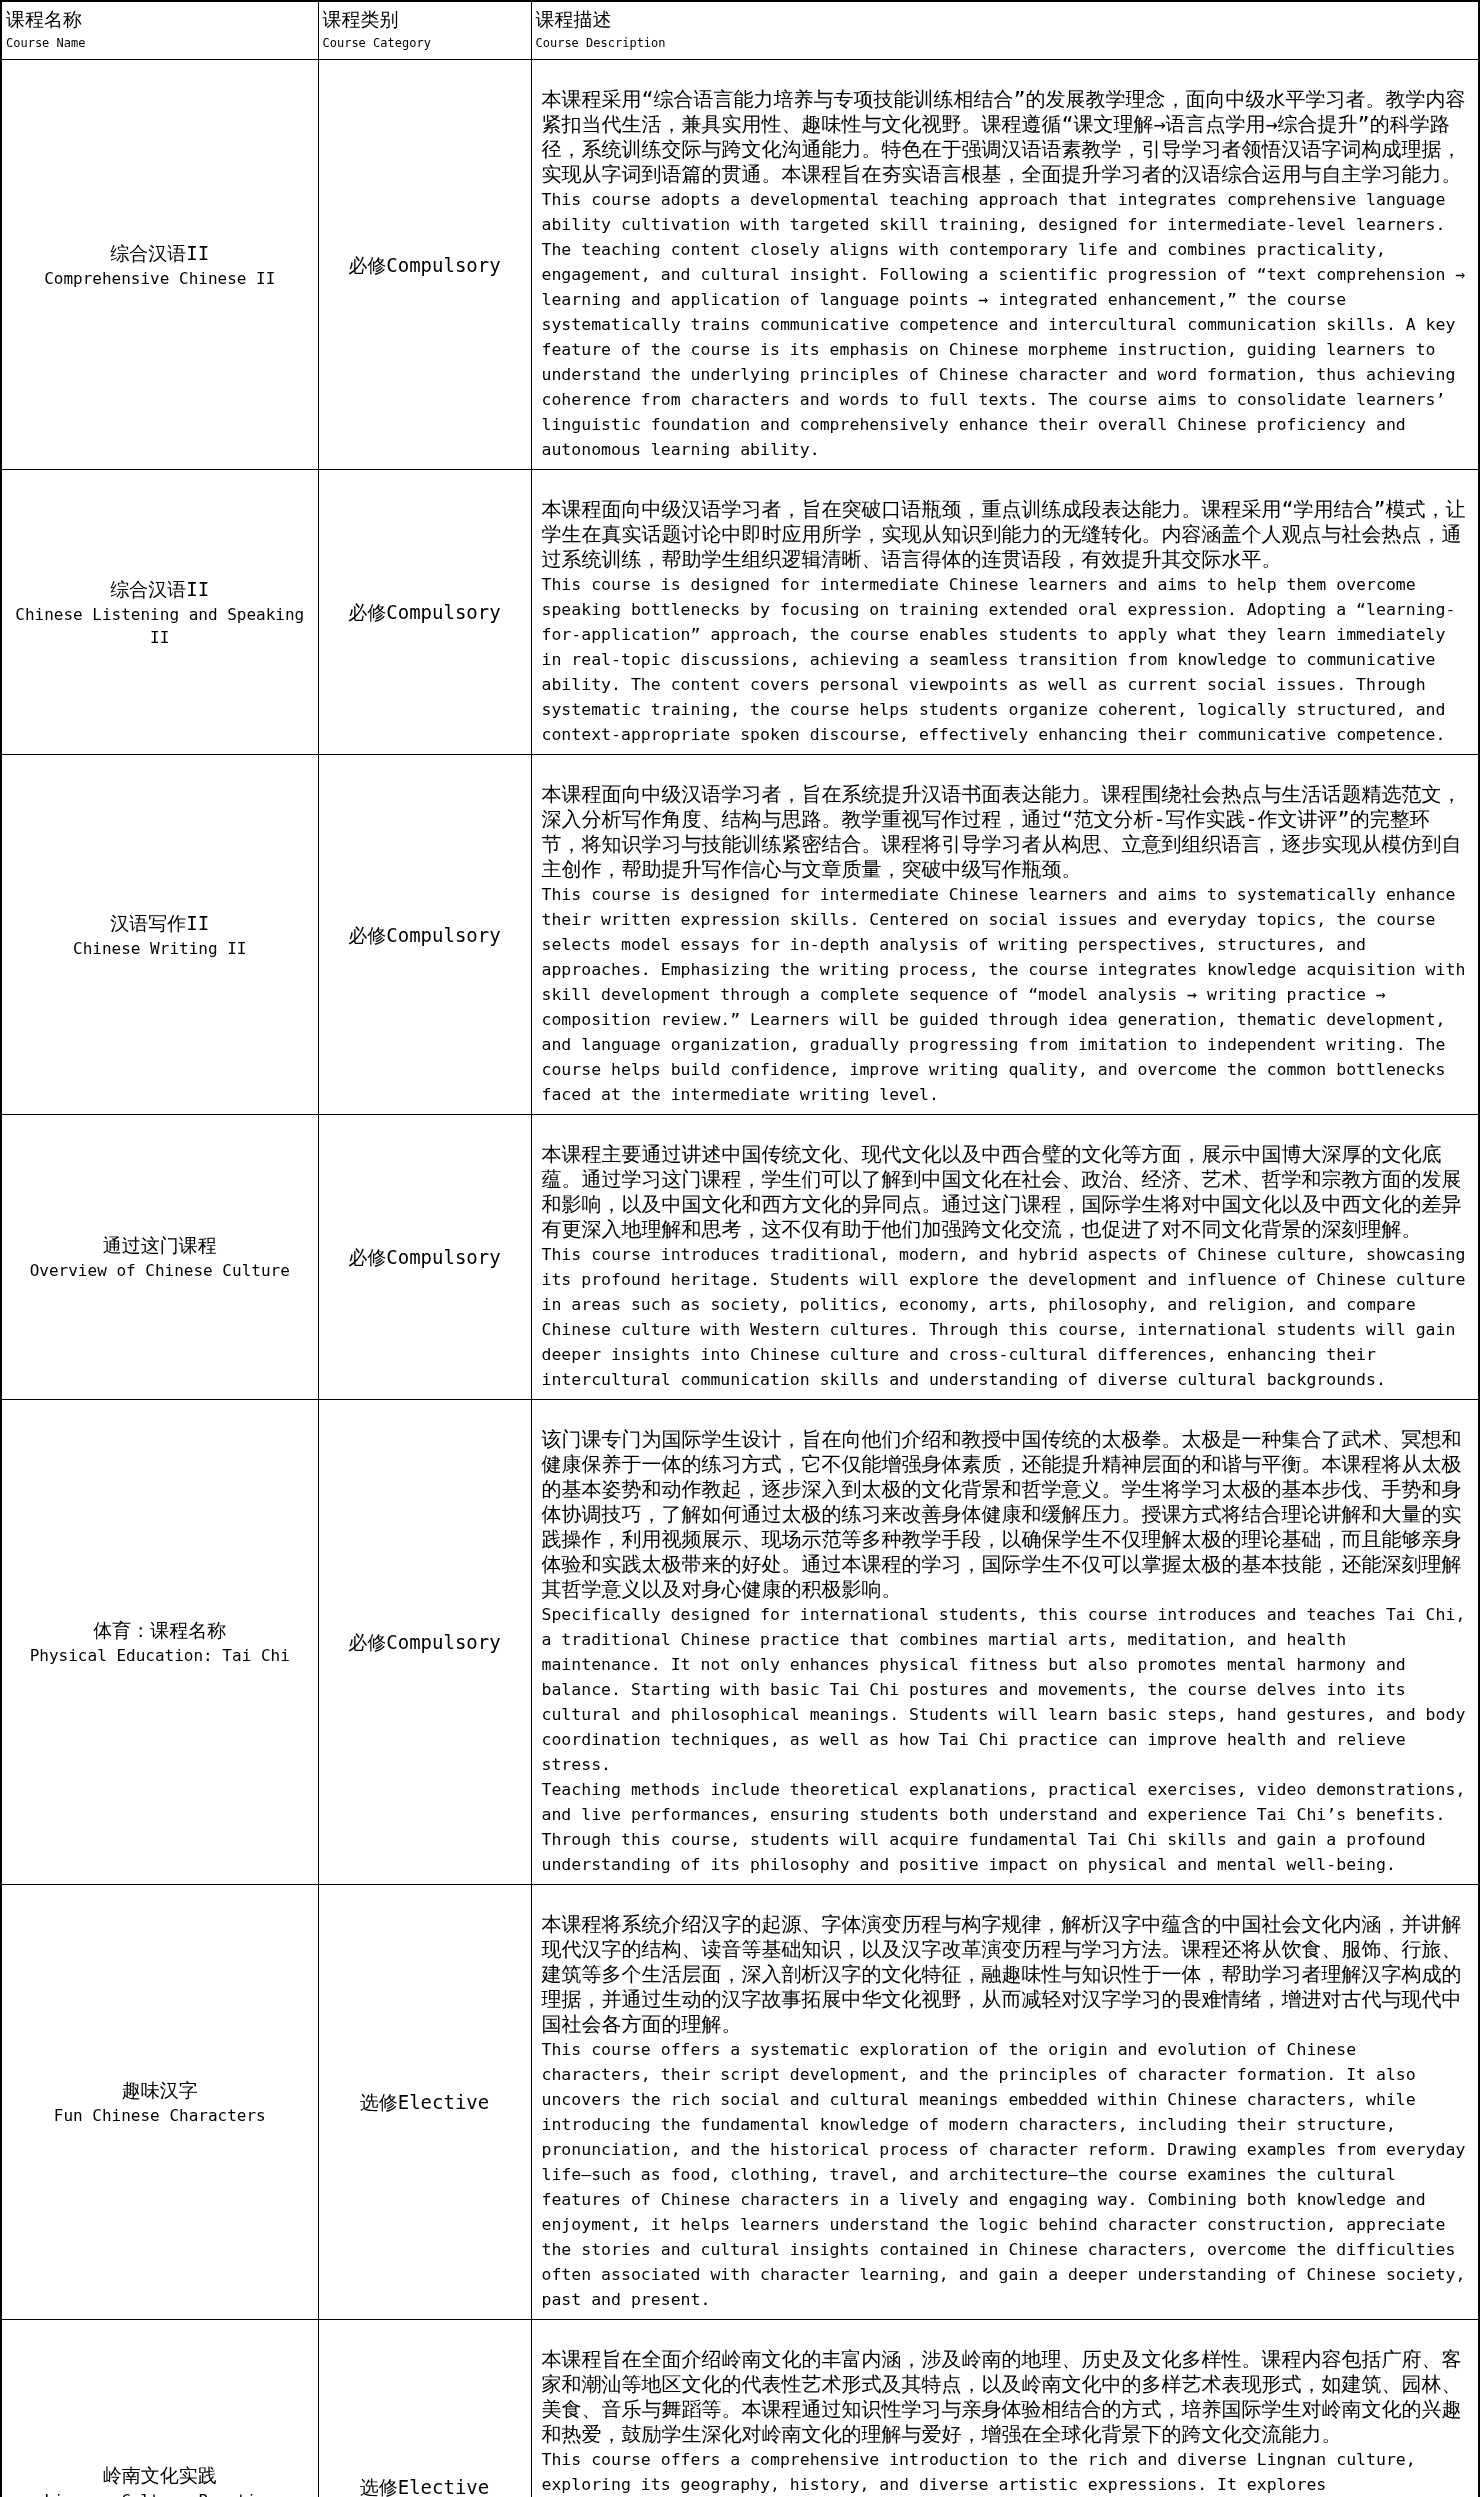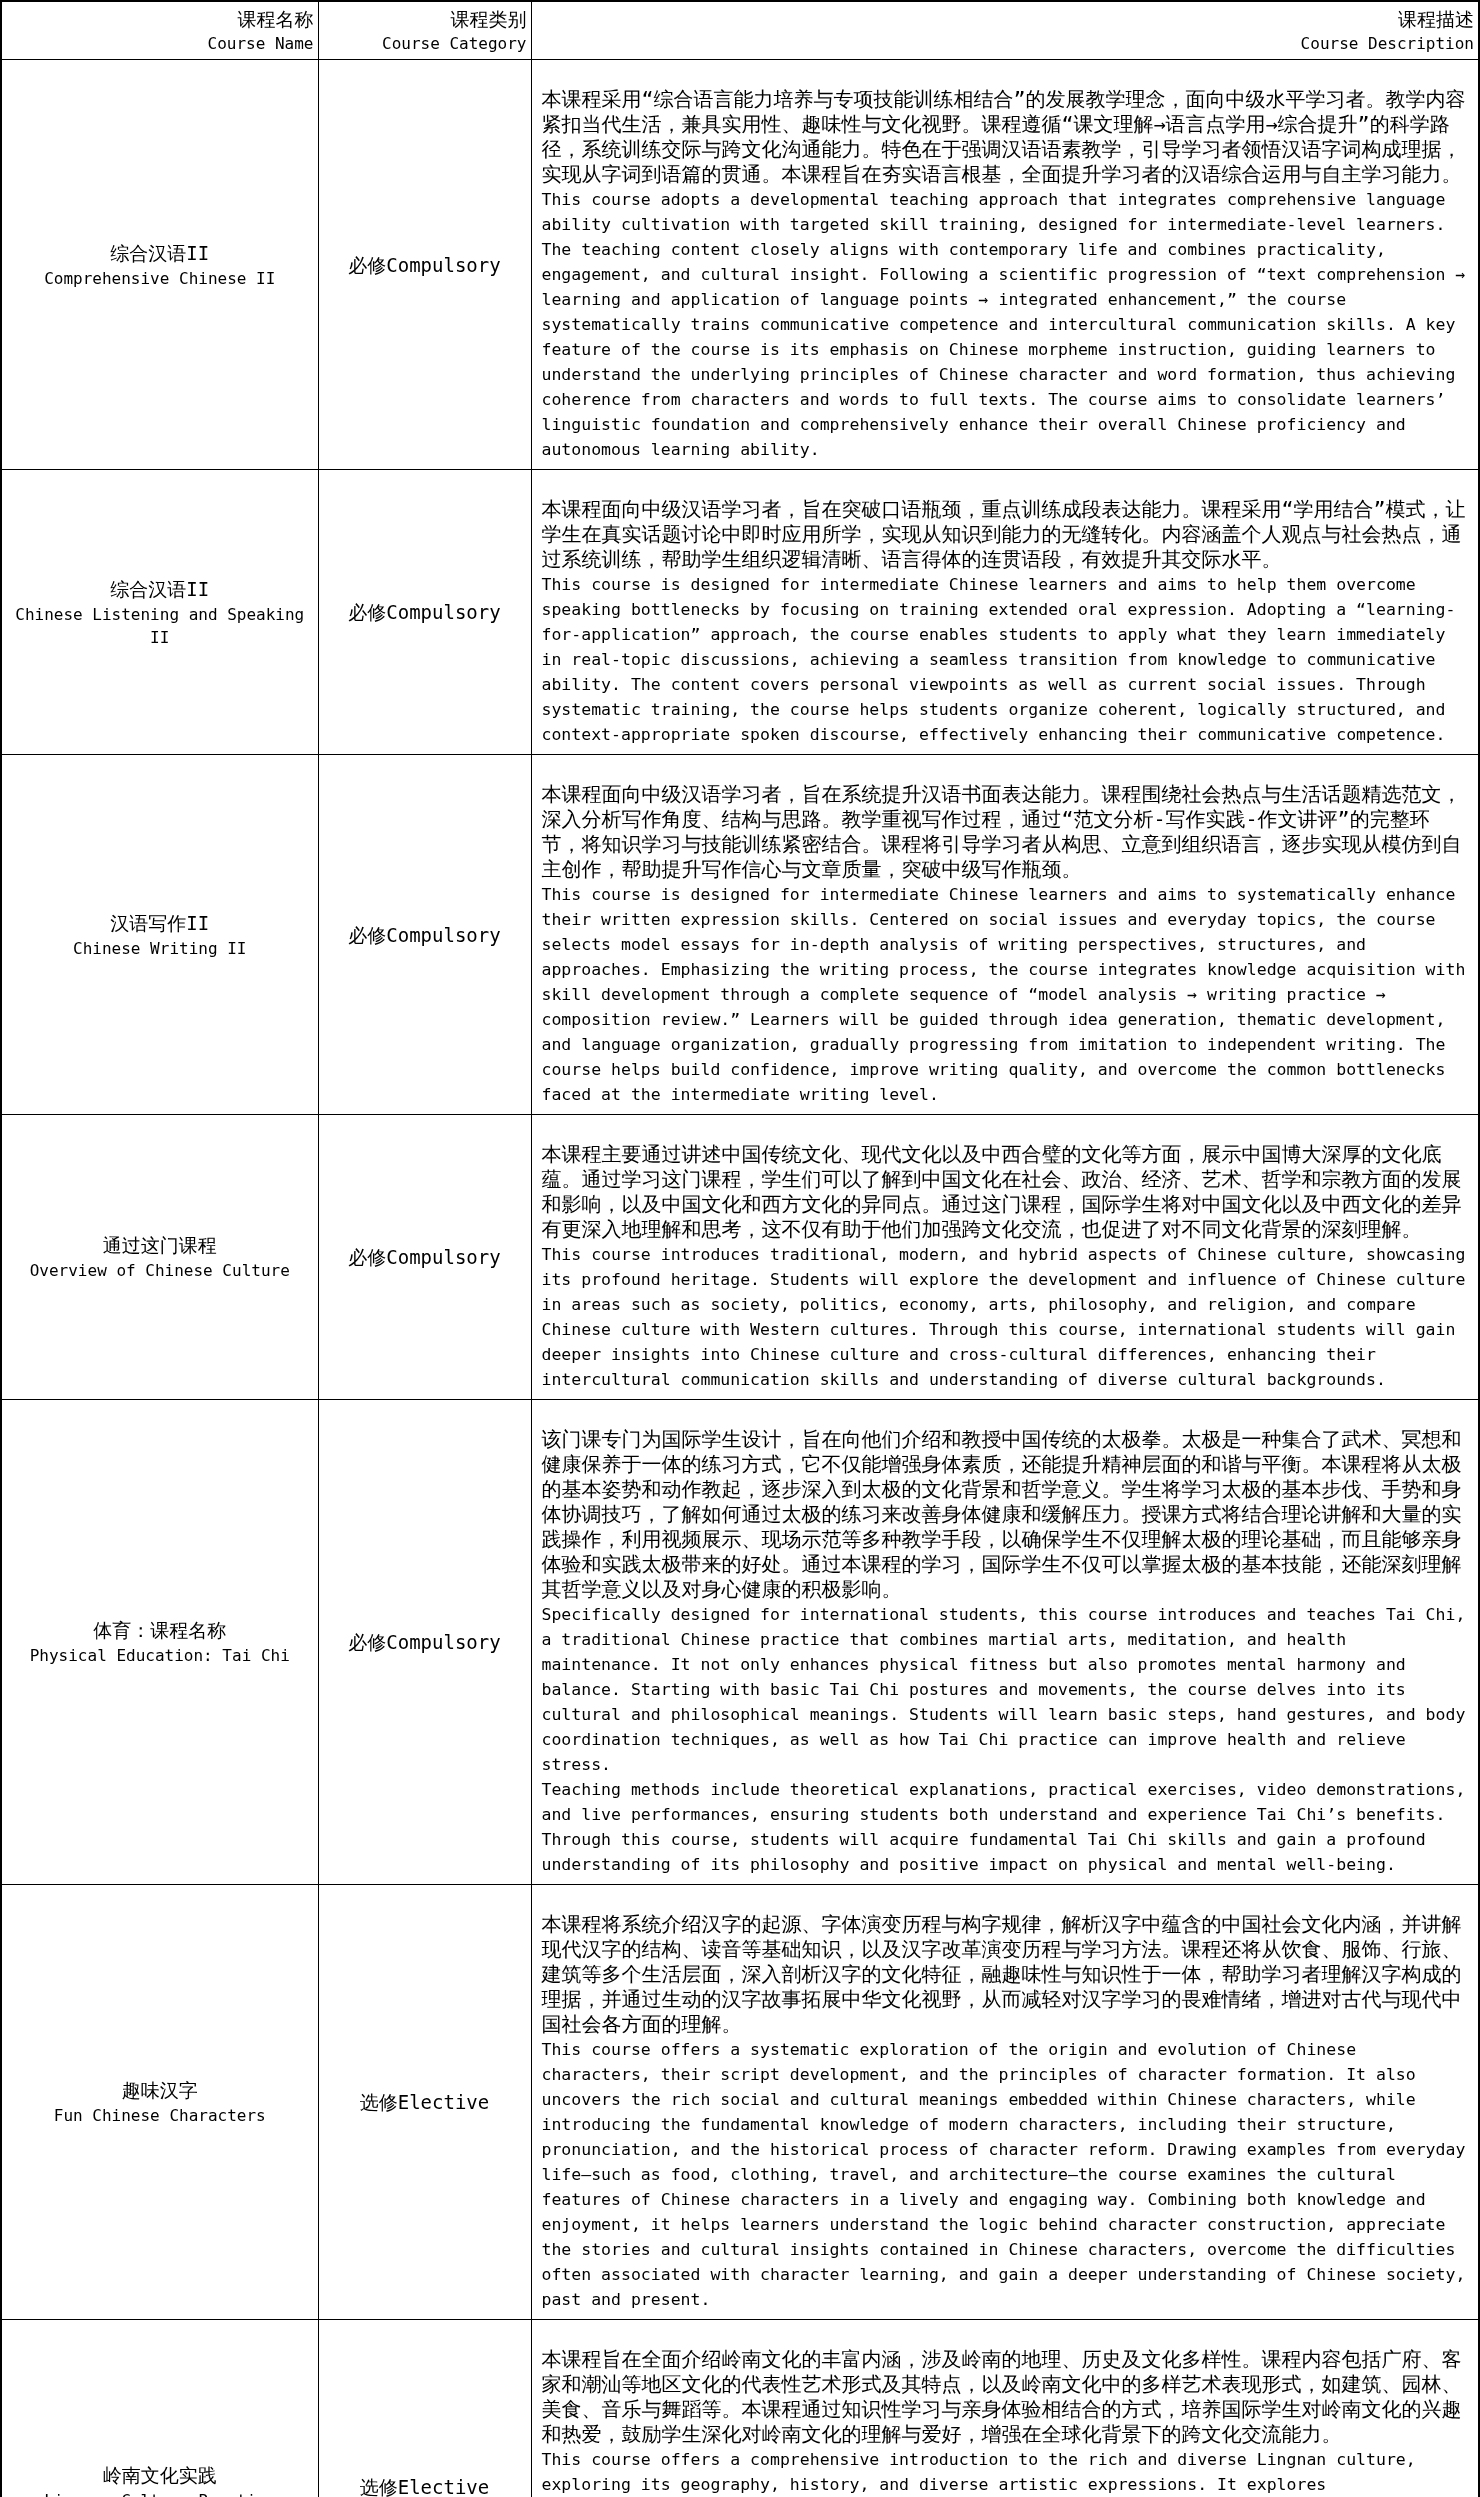--- a/index.html
+++ b/index.html
@@ -22,27 +22,27 @@
   th, td {
     border: 1px solid #000;
     box-sizing: border-box;
   }
   col.c-name { width: 317px; }
   col.c-cat  { width: 213px; }
   col.c-desc { width: 948px; }
 
   thead th {
     font-weight: normal;
-    text-align: right;
+    text-align: left;
     padding: 5px 4px 4px 4px;
     vertical-align: middle;
     margin-top: 16px;
   }
   .hdr-zh { font-size: 19px; line-height: 25px; }
-  .hdr-en { font-size: 16px; line-height: 23px; }
+  .hdr-en { font-size: 12px; line-height: 23px; }
 
   td.name-cell, td.cat-cell {
     text-align: center;
     vertical-align: middle;
     padding: 8px 6px;
   }
   .name-zh { font-size: 19px; line-height: 27px; }
   .name-en { font-size: 16px; line-height: 23px; }
   .cat-label { font-size: 19px; line-height: 24px; }
 

